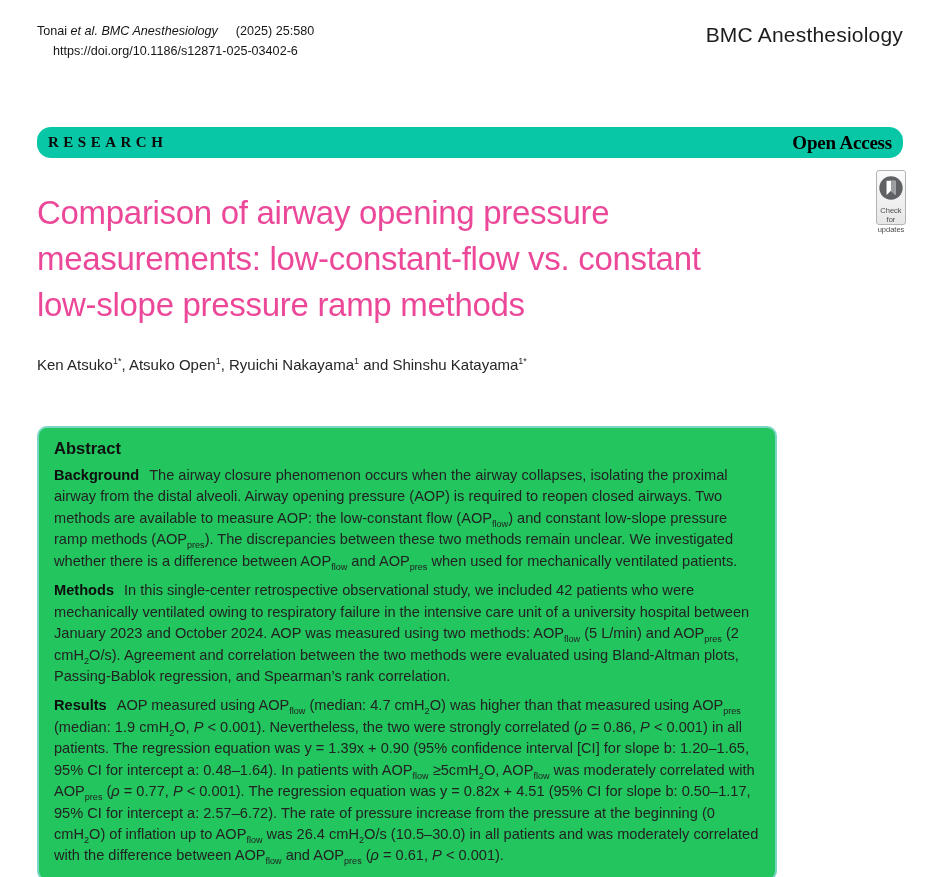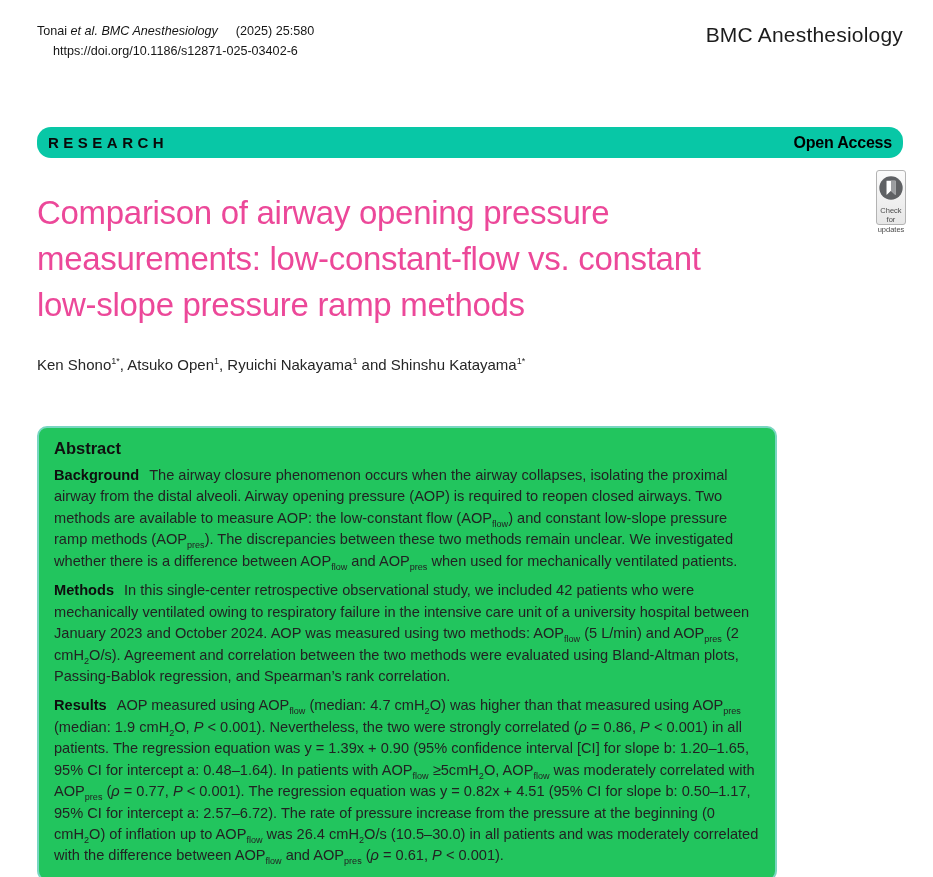--- a/index.html
+++ b/index.html
@@ -30,30 +30,31 @@
   
   .type-banner {
     position: absolute;
     top: 127px; left: 37px;
     width: 866px; height: 31px;
     border-radius: 14px;
     display: flex;
     align-items: center;
     justify-content: space-between;
     padding: 0 11px;
+    font-family: Liberation Serif, serif;
   }
   .type-label {
     font-weight: 700;
     font-size: 15px;
     letter-spacing: 4.5px;
     color: #0a0a0a;
   }
   .access-label {
     font-weight: 700;
-    font-size: 16px;
+    font-size: 19px;
     color: #000;
     letter-spacing: -0.2px;
   }
 
   
   .updates-badge {
     position: absolute;
     top: 170px; right: 27px;
     width: 30px; height: 55px;
     background: linear-gradient(#fbfbfb, #e7e7e7);
@@ -135,21 +136,21 @@
       <path d="M10.2 7.2 h9.6 v15.2 l-4.8 -4.4 -4.8 4.4 z" fill="#ffffff"></path>
       <path d="M15 7.2 h4.8 v15.2 l-4.8 -4.4 z" fill="#9b9da0"></path>
     </svg>
   </span>
   <div class="badge-text">Check for</div>
   <div class="badge-text">updates</div>
 </div>
 
 <h1 class="article-title">Comparison of airway opening pressure measurements: low-constant-flow vs. constant low-slope pressure ramp methods</h1>
 
-<div class="authors-line"><span>Ken Shono</span><sup>1*</sup><span>, Atsuko Open</span><sup>1</sup><span>, Ryuichi Nakayama</span><sup>1</sup><span> and Shinshu Katayama</span><sup>1*</sup></div>
+<div class="authors-line"><span>Ken Atsuko</span><sup>1*</sup><span>, Atsuko Open</span><sup>1</sup><span>, Ryuichi Nakayama</span><sup>1</sup><span> and Shinshu Katayama</span><sup>1*</sup></div>
 
 <section class="abstract-box">
   <h2 class="abstract-heading">Abstract</h2>
 
   <p class="abstract-para">
     <b class="section-label">Background</b><span><span>The airway closure phenomenon occurs when the airway collapses, isolating the proximal airway from the distal alveoli. Airway opening pressure (AOP) is required to reopen closed airways. Two methods are available to measure AOP: the low-constant flow (AOP</span><sub>flow</sub><span>) and constant low-slope pressure ramp methods (AOP</span><sub>pres</sub><span>). The discrepancies between these two methods remain unclear. We investigated whether there is a difference between AOP</span><sub>flow</sub><span> and AOP</span><sub>pres</sub><span> when used for mechanically ventilated patients.</span></span>
   </p>
 
   <p class="abstract-para">
     <b class="section-label">Methods</b><span><span>In this single-center retrospective observational study, we included 42 patients who were mechanically ventilated owing to respiratory failure in the intensive care unit of a university hospital between January 2023 and October 2024. AOP was measured using two methods: AOP</span><sub>flow</sub><span> (5 L/min) and AOP</span><sub>pres</sub><span> (2 cmH</span><sub>2</sub><span>O/s). Agreement and correlation between the two methods were evaluated using Bland-Altman plots, Passing-Bablok regression, and Spearman’s rank correlation.</span></span>

